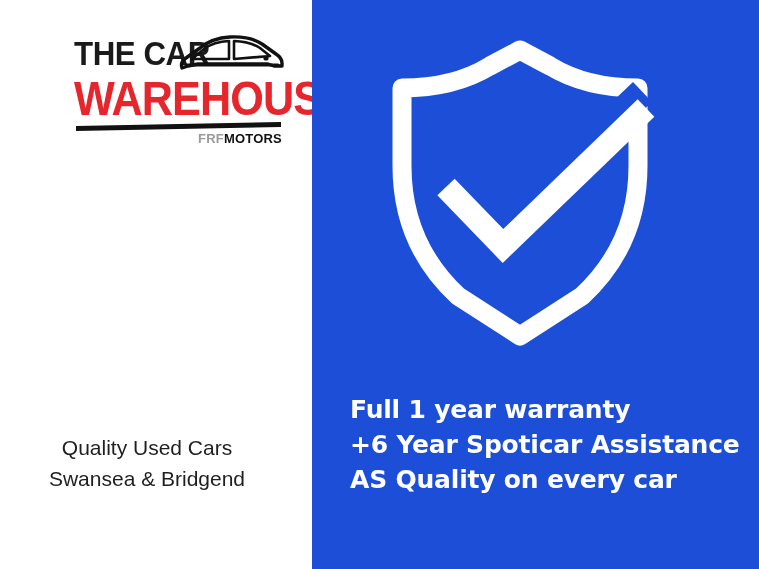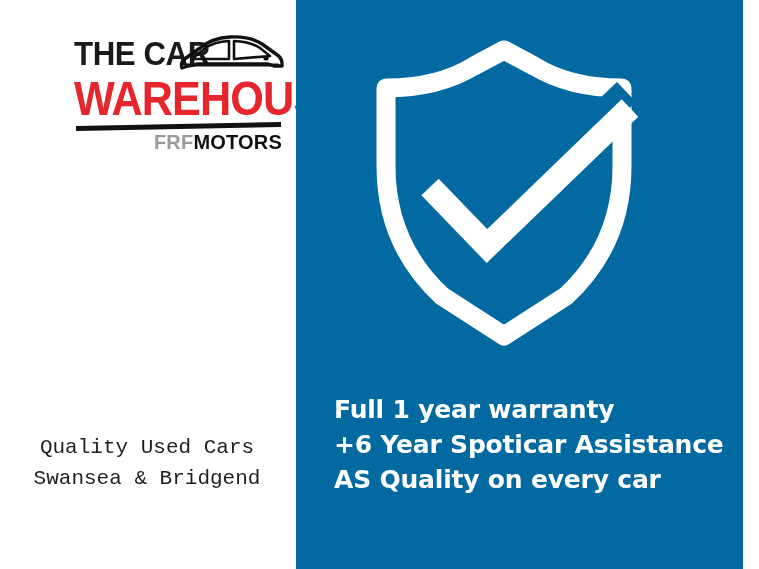--- a/index.html
+++ b/index.html
@@ -106,50 +106,50 @@
     height: 5px;
     background: #111111;
     transform: skewY(-1.1deg);
   }
   .logo-frfmotors {
     position: absolute;
     right: 0;
     top: 97px;
     font-family: "Liberation Sans", sans-serif;
     font-weight: bold;
-    font-size: 20px;
+    font-size: 13px;
     letter-spacing: 0.2px;
     white-space: nowrap;
   }
   .frf { color: #9b9b9b; }
   .motors { color: #111111; }
 
   
   .tagline {
     position: absolute;
     left: 0;
     top: 432px;
     width: 294px;
     text-align: center;
-    font-family: Liberation Mono, monospace;
+    font-family: Liberation Sans, sans-serif;
     font-size: 21px;
     line-height: 31px;
     color: #1f1f1f;
     font-weight: 400;
   }
   .tagline div { white-space: nowrap; }
 
   
   .right-panel {
     position: absolute;
-    left: 296px;
+    left: 312px;
     top: 0;
     width: 447px;
     height: 569px;
-    background: #0369a1;
+    background: #1d4ed8;
     z-index: 3;
   }
 
   .shield-wrap {
     position: absolute;
     left: 78px;
     top: 48px;
     width: 260px;
     height: 292px;
   }

